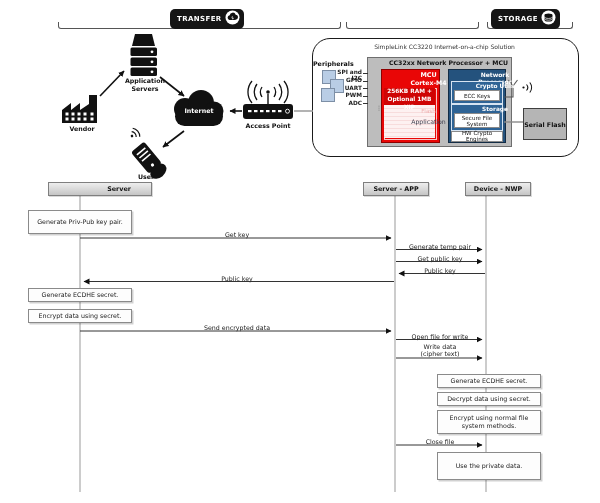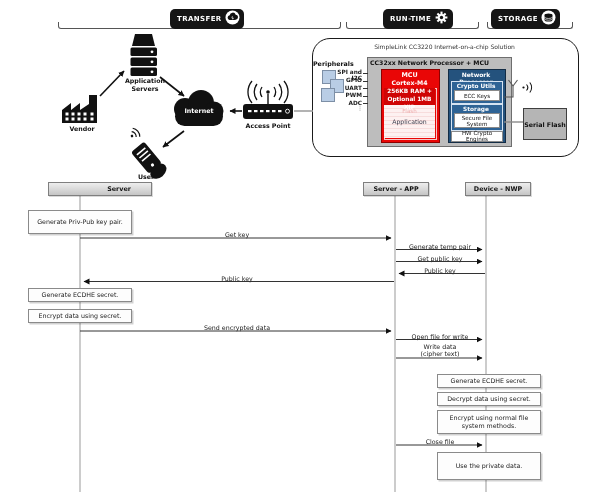--- a/index.html
+++ b/index.html
@@ -1,18 +1,18 @@
 <!DOCTYPE html>
 <html><head>
 <meta charset="utf-8">
 <style>
   html,body{margin:0;padding:0;background:#fff;}
   #stage{position:relative;width:600px;height:503px;background:#fff;overflow:hidden;
          font-family:"DejaVu Sans","Liberation Sans",sans-serif;color:#222;}
-  .abs{position:absolute;}
+  .abs{position:absolute;padding-left:19px;}
   
   .bracket{position:absolute;top:22px;height:6px;border-top:1.2px solid #555;
            border-left:1.2px solid #555;border-right:1.2px solid #555;
            border-radius:3px 3px 0 0;transform:rotate(180deg);}
   .pill{position:absolute;top:9px;height:20px;background:#151515;border-radius:5px;
         display:flex;align-items:center;gap:3px;padding:0 4px 0 7px;z-index:3;}
   .pill .plabel{color:#fff;font-size:7px;font-weight:bold;letter-spacing:.4px;}
   
   .chipbox{position:absolute;left:312px;top:38px;width:265px;height:117px;
            border:1.6px solid #1a1a1a;border-radius:18px;background:#fff;z-index:0;}
@@ -65,33 +65,20 @@
   <div class="pill" style="left:170px;">
     <span class="plabel">TRANSFER</span>
     <span><svg width="15" height="15">
       <circle cx="7.5" cy="7.5" r="7" fill="#fff"></circle>
       <path d="M4.4,10 a2.4,2.4 0 0 1 0.3,-4.7 a3.1,3.1 0 0 1 6,-0.6 a2.4,2.4 0 0 1 0.6,4.7 q-0.3,0.6 -6.9,0.6 z" fill="#111"></path>
       <polygon points="6.1,7.5 7.3,6.2 8.5,7.5" fill="#fff"></polygon>
       <polygon points="6.6,8.2 7.8,9.5 9,8.2" fill="#fff"></polygon>
     </svg></span>
   </div>
 
-  <div class="pill" style="left:383px;">
-    <span class="plabel">RUN-TIME</span>
-    <span><svg width="15" height="15">
-      <g stroke="#fff" stroke-width="2.1">
-        <line x1="7.5" y1="1.6" x2="7.5" y2="13.4"></line>
-            <line x1="1.6" y1="7.5" x2="13.4" y2="7.5"></line>
-        <line x1="3.4" y1="3.4" x2="11.6" y2="11.6"></line>
-            <line x1="3.4" y1="11.6" x2="11.6" y2="3.4"></line>
-      </g>
-      <circle cx="7.5" cy="7.5" r="3.6" fill="#fff"></circle>
-          <circle cx="7.5" cy="7.5" r="1.7" fill="#151515"></circle>
-    </svg></span>
-  </div>
 
   <div class="pill" style="left:491px;">
     <span class="plabel">STORAGE</span>
     <span><svg width="15" height="15">
       <circle cx="7.5" cy="7.5" r="7" fill="#fff"></circle>
       <ellipse cx="7.5" cy="4.9" rx="3.9" ry="1.5" fill="#111"></ellipse>
       <rect x="3.6" y="4.9" width="7.8" height="5" fill="#111"></rect>
       <ellipse cx="7.5" cy="9.9" rx="3.9" ry="1.5" fill="#111"></ellipse>
       <path d="M3.6,7 a3.9,1.5 0 0 0 7.8,0" stroke="#fff" stroke-width="0.7" fill="none"></path>
       <path d="M3.6,8.7 a3.9,1.5 0 0 0 7.8,0" stroke="#fff" stroke-width="0.7" fill="none"></path>

